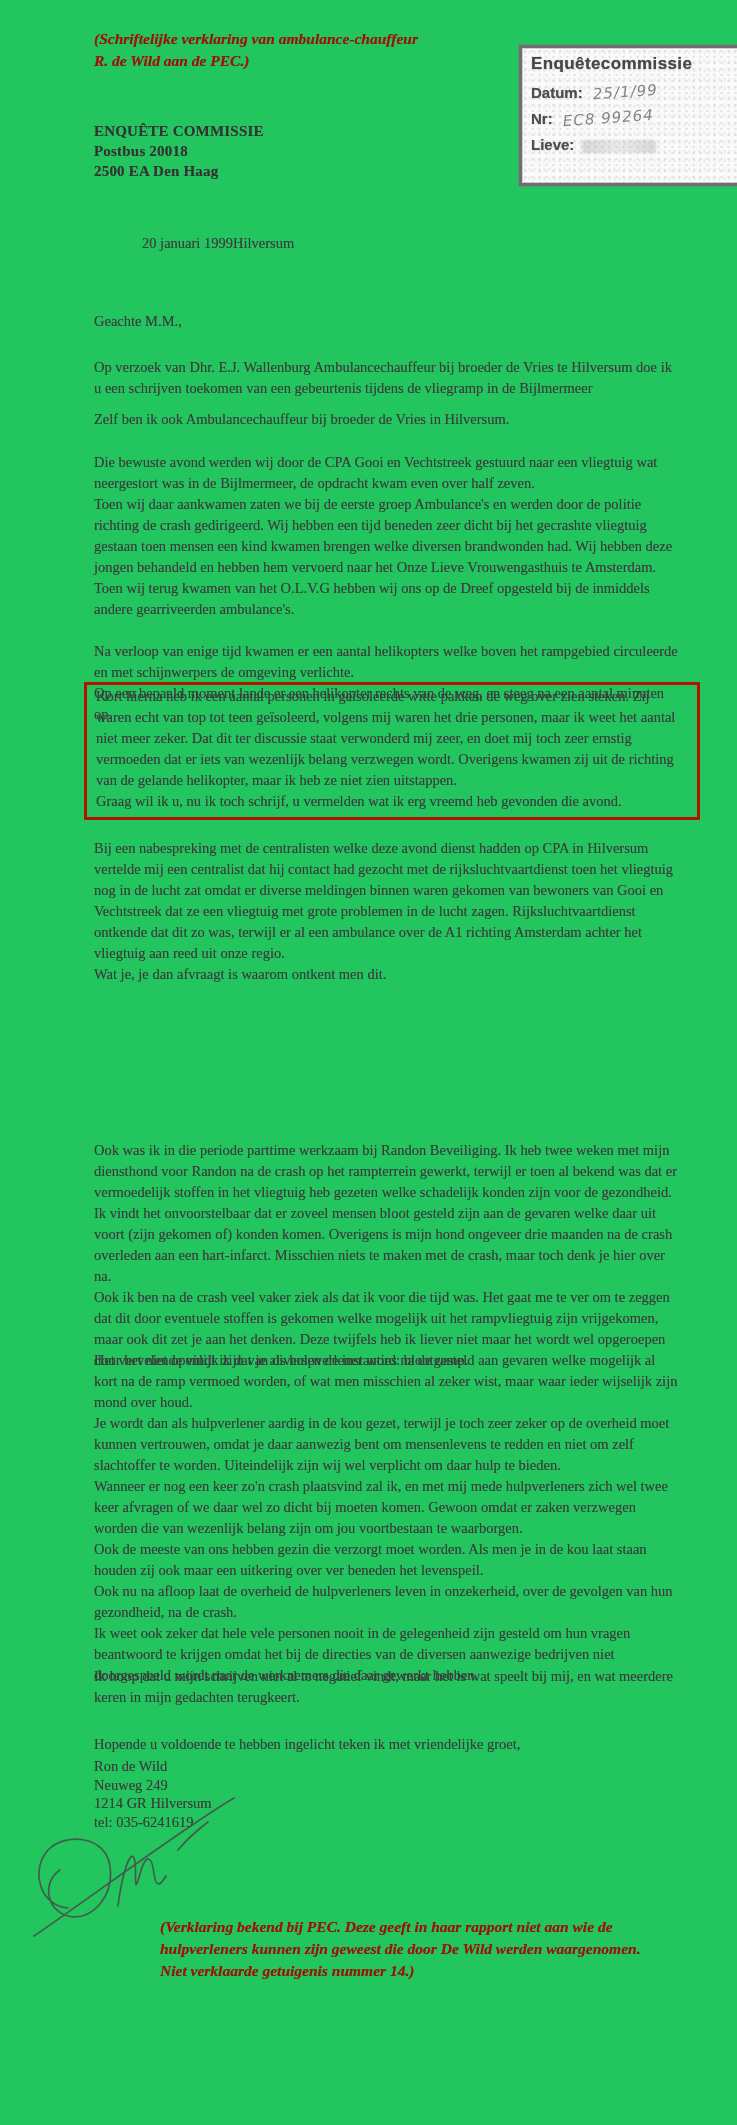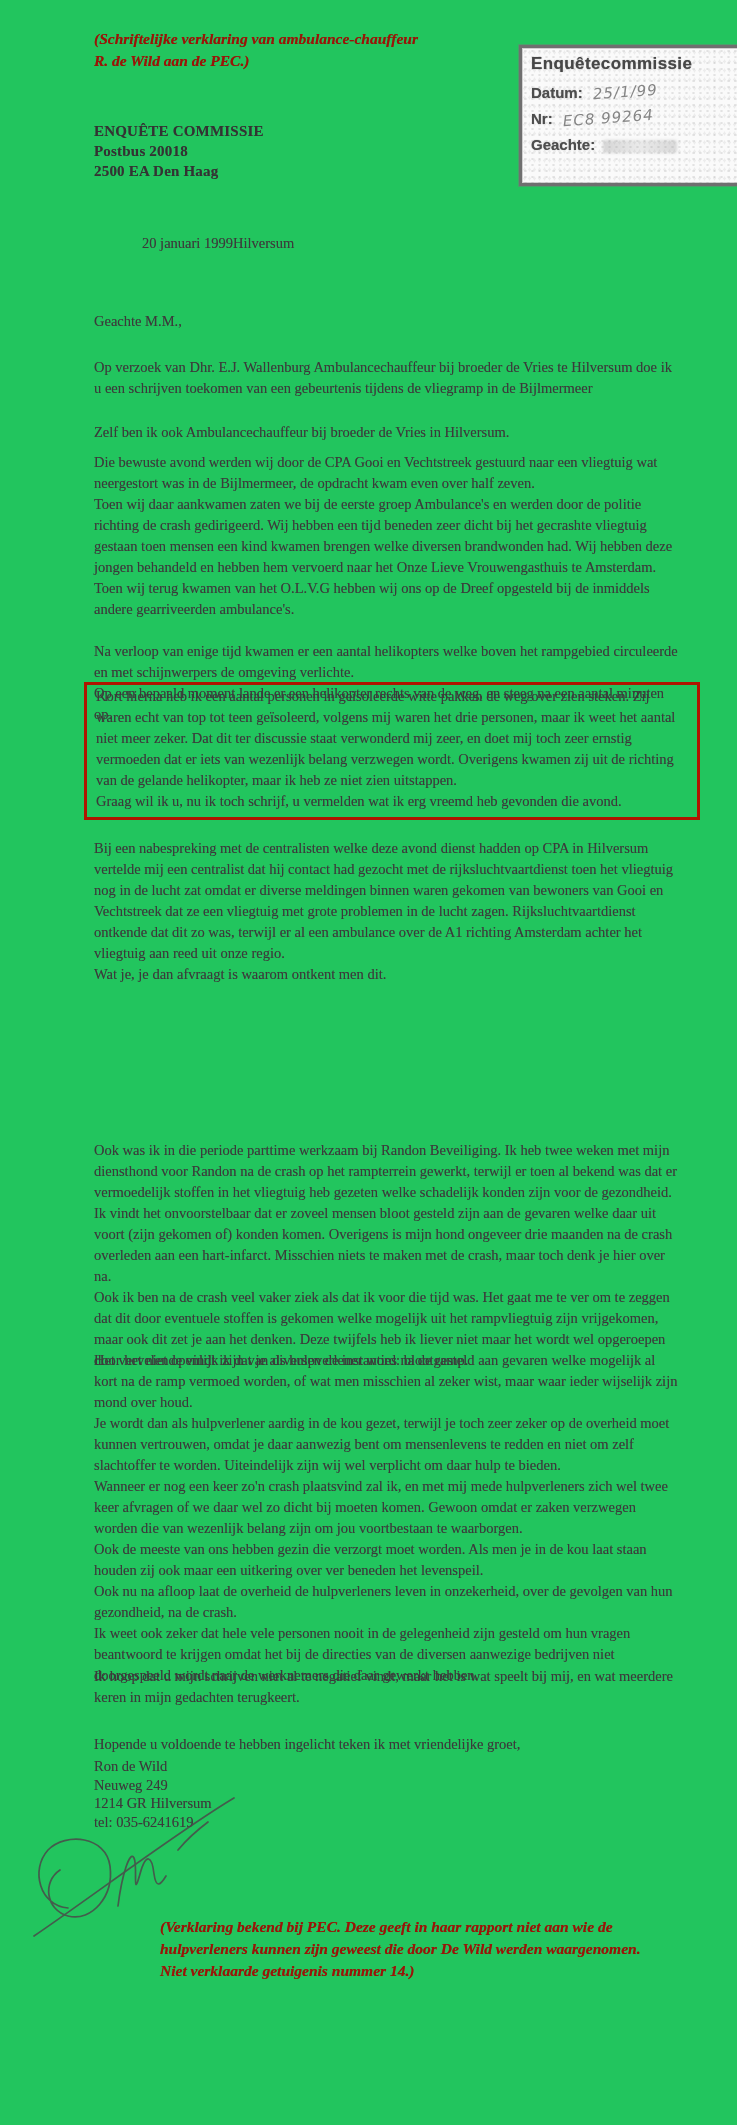--- a/index.html
+++ b/index.html
@@ -56,21 +56,21 @@
   .stamp-smudge{
     display:inline-block;width:74px;height:13px;margin-left:8px;
     background:linear-gradient(90deg, rgba(140,140,140,.32), rgba(160,160,160,.18), rgba(140,140,140,.3));
     filter:blur(1.5px);border-radius:3px;vertical-align:middle;
   }
   
   .recipient{top:121px;font-weight:bold;line-height:20px;font-size:15px;color:#333;letter-spacing:.2px;}
   .dateline{top:233px;}
   .dateline .date{display:inline-block;width:139px;text-align:right;}
   .salutation{top:311px;}
-  .p1{top:357px;} .p2{top:422px;} .p3{top:452px;} .p4{top:641px;}
+  .p1{top:357px;} .p2{top:409px;} .p3{top:452px;} .p4{top:641px;}
   .redbox{
     top:682px;left:84px;width:616px;
     border:3px solid #b01500;
     box-sizing:border-box;
     padding:1px 20px 5px 9px;
   }
   .p5{top:838px;} .p6{top:1140px;} .p7{top:1350px;} .p8{top:1666px;}
   .closing{top:1734px;}
   .sig-block{top:1757px;line-height:18.5px;}
   .signature-svg{top:1790px;left:28px;}
@@ -85,21 +85,21 @@
 
   <div class="abs stamp">
     <div class="stamp-title">Enquêtecommissie</div>
     <div class="stamp-row">
       <span>Datum:</span><span class="stamp-hand">25/1/99</span>
     </div>
     <div class="stamp-row">
       <span>Nr:</span><span class="stamp-hand">EC8 99264</span>
     </div>
     <div class="stamp-row">
-      <span>Geachte:</span><span class="stamp-smudge"></span>
+      <span>Lieve:</span><span class="stamp-smudge"></span>
     </div>
   </div>
 
   <div class="abs col recipient">
     <div class="tline">ENQUÊTE COMMISSIE</div>
     <div class="tline">Postbus 20018</div>
     <div class="tline">2500 EA Den Haag</div>
   </div>
 
   <div class="abs col dateline">

